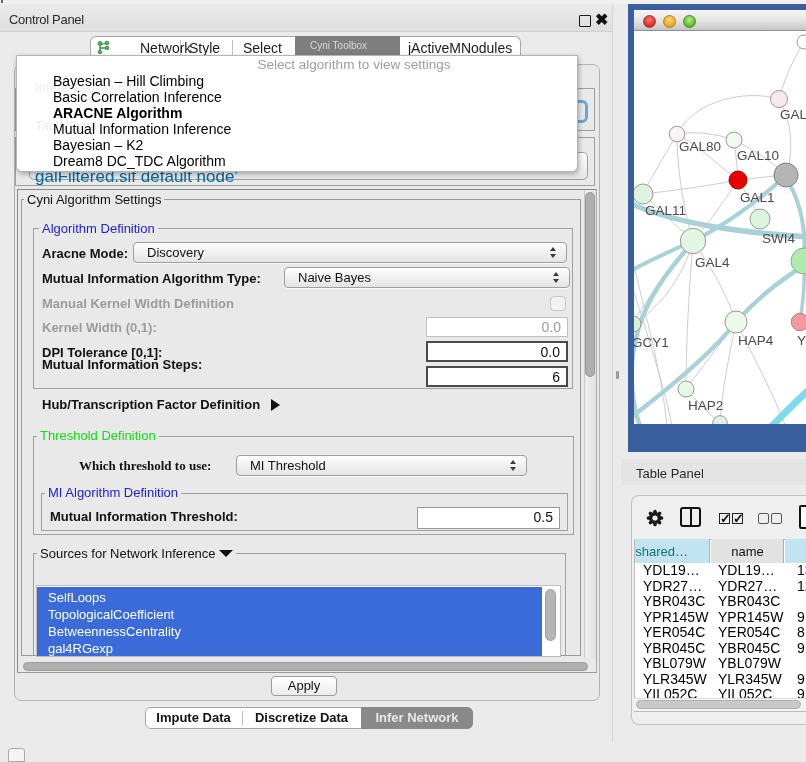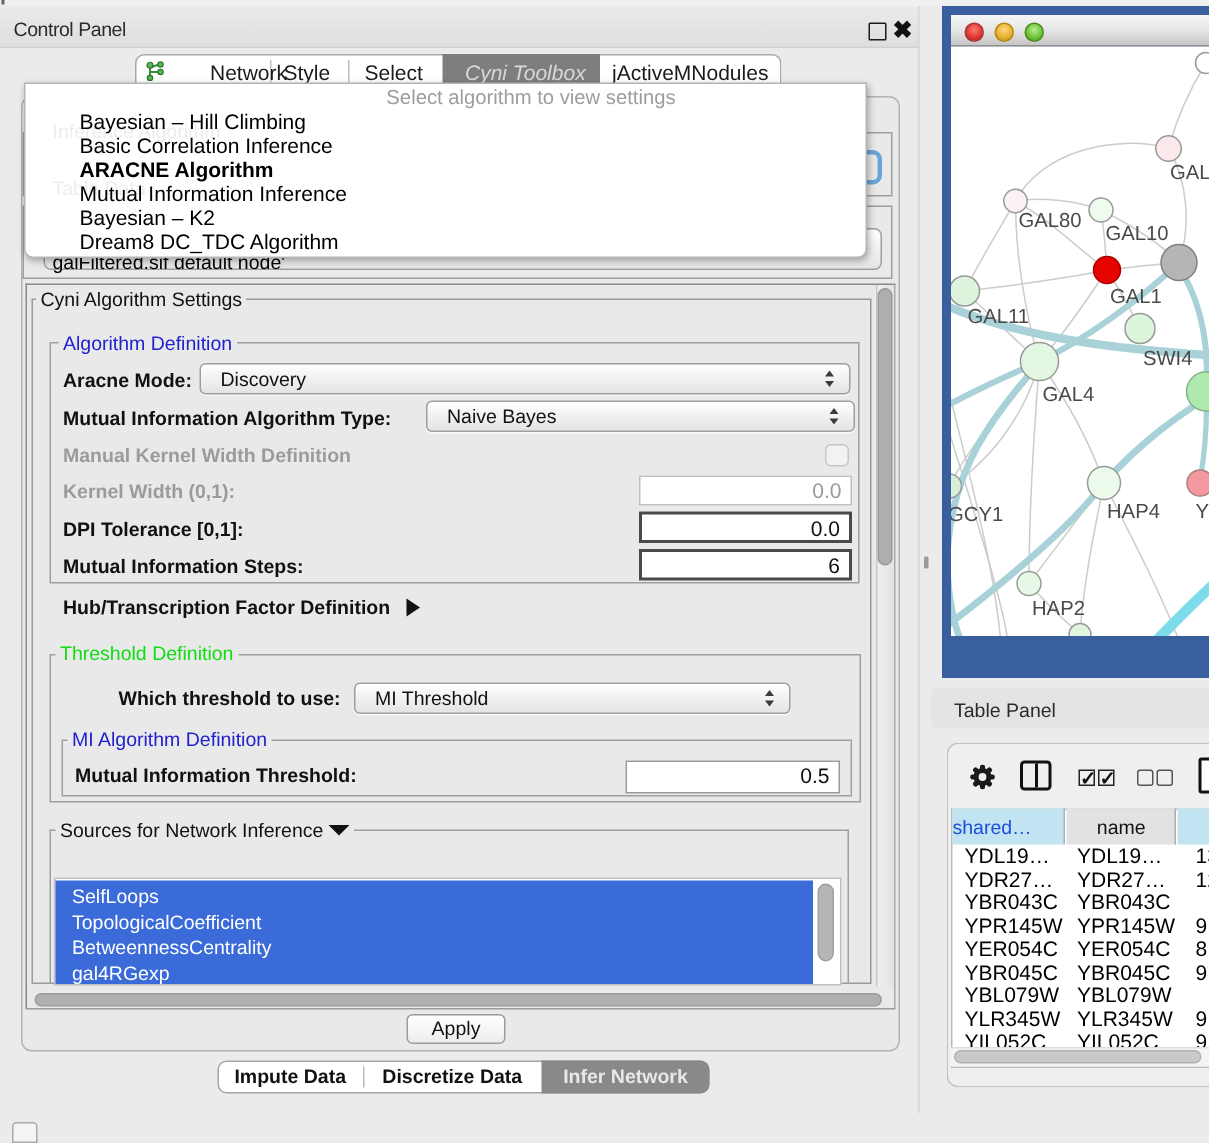--- a/index.html
+++ b/index.html
@@ -46,28 +46,28 @@
   <svg class="abs" style="left:97px;top:40px;" width="13" height="14" viewBox="0 0 13 14">
     <path d="M3 12 L3 5 M3 8 L9 8 M3 5 L9 3" stroke="#3a8a3a" stroke-width="1.3" fill="none"></path>
     <circle cx="3" cy="3.5" r="2" fill="#59b559" stroke="#2a7a2a" stroke-width="0.8"></circle>
     <circle cx="3" cy="12" r="1.8" fill="#59b559" stroke="#2a7a2a" stroke-width="0.8"></circle>
     <circle cx="10" cy="3" r="1.8" fill="#59b559" stroke="#2a7a2a" stroke-width="0.8"></circle>
     <circle cx="10" cy="8" r="1.8" fill="#59b559" stroke="#2a7a2a" stroke-width="0.8"></circle>
   </svg>
   <div class="abs" style="left:112px;top:40px;font-size:14px;color:#1a1a1a;margin-left:28px;">Network</div>
   <div class="abs" style="left:189px;top:40px;font-size:14px;color:#1a1a1a;">Style</div>
   <div class="abs" style="left:243px;top:40px;font-size:14px;color:#1a1a1a;">Select</div>
-  <div class="abs" style="left:310px;top:40px;font-size:14px;color:#d8d8d8;font-style:italic;">Cyni Toolbox</div>
+  <div class="abs" style="left:310px;top:40px;font-size:10px;color:#d8d8d8;">Cyni Toolbox</div>
   <div class="abs" style="left:408px;top:40px;font-size:14px;color:#1a1a1a;">jActiveMNodules</div>
 
   <div class="grp" style="left:15px;top:88px;width:580px;height:43px;"></div>
   <div class="grp" style="left:15px;top:137px;width:580px;height:49px;"></div>
   <div class="abs" style="left:555px;top:100px;width:33px;height:23px;border:3px solid #6aa5d8;border-radius:6px;background:#e8e8e8;"></div>
   <div class="abs" style="left:29px;top:152px;width:559px;height:28px;border:1px solid #9f9f9f;border-radius:5px;background:linear-gradient(#fff,#e4e4e4);"></div>
-  <div class="abs" style="left:35px;top:167px;font-size:13px;color:#000000;">galFiltered.sif default node'</div>
+  <div class="abs" style="left:35px;top:167px;font-size:17px;color:#0369a1;">galFiltered.sif default node'</div>
 
   <div class="abs" style="left:17px;top:189px;width:580px;height:1px;background:#8a8a8a;"></div>
   <div class="abs" style="left:17px;top:189px;width:1px;height:483px;background:#8a8a8a;"></div>
   <div class="abs" style="left:596px;top:189px;width:1px;height:483px;background:#aaa;"></div>
   <div class="abs" style="left:17px;top:672px;width:580px;height:1px;background:#9a9a9a;"></div>
 
   <div class="abs" style="left:584px;top:190px;width:12px;height:468px;background:linear-gradient(90deg,#efefef,#e2e2e2);border-left:1px solid #c9c9c9;"></div>
   <div class="abs" style="left:585px;top:192px;width:10px;height:185px;background:#aeaeae;border:1px solid #999;border-radius:6px;"></div>
 
   <div class="abs" style="left:23px;top:662px;width:565px;height:9px;background:#b0b0b0;border:1px solid #9c9c9c;border-radius:5px;"></div>
@@ -86,30 +86,30 @@
 
   <div class="lbl" style="left:42px;top:297px;color:#9b9b9b;">Manual Kernel Width Definition</div>
   <div class="abs" style="left:550px;top:296px;width:16px;height:15px;background:#f2f2f2;border:1px solid #c6c6c6;border-radius:4px;"></div>
 
   <div class="lbl" style="left:42px;top:321px;color:#9b9b9b;">Kernel Width (0,1):</div>
   <div class="field" style="left:426px;top:317px;width:142px;height:20px;color:#9b9b9b;border-color:#c0c0c0;">0.0</div>
 
   <div class="lbl" style="left:42px;top:346px;">DPI Tolerance [0,1]:</div>
   <div class="field" style="left:426px;top:341px;width:142px;height:21px;border:2px solid #4a4a4a;">0.0</div>
 
-  <div class="lbl" style="left:42px;top:371px;text-align:center;">Mutual Information Steps:</div>
+  <div class="lbl" style="left:42px;top:358px;text-align:center;">Mutual Information Steps:</div>
   <div class="field" style="left:426px;top:366px;width:142px;height:21px;border:2px solid #4a4a4a;">6</div>
 
   <div class="lbl" style="left:42px;top:398px;">Hub/Transcription Factor Definition</div>
   <div class="abs" style="left:271px;top:399px;width:0;height:0;border-top:6px solid transparent;border-bottom:6px solid transparent;border-left:9px solid #111;"></div>
 
   <div class="grp" style="left:33px;top:436px;width:541px;height:99px;"></div>
   <div class="grptitle" style="left:37px;top:429px;color:#10dd10;">Threshold Definition</div>
 
-  <div class="lbl" style="left:79px;top:459px;">Which threshold to use:</div>
+  <div class="lbl" style="left:79px;top:459px;font-family:Liberation Serif, serif;">Which threshold to use:</div>
   <div class="combo" style="left:236px;top:455px;width:291px;height:21px;">MI Threshold<span class="spin"></span></div>
 
   <div class="grp" style="left:41px;top:493px;width:527px;height:38px;"></div>
   <div class="grptitle" style="left:45px;top:486px;color:#2121cf;">MI Algorithm Definition</div>
 
   <div class="lbl" style="left:50px;top:510px;">Mutual Information Threshold:</div>
   <div class="field" style="left:417px;top:507px;width:143px;height:22px;">0.5</div>
 
   <div class="grp" style="left:33px;top:553px;width:533px;height:103px;border-bottom:none;"></div>
   <div class="grptitle" style="left:37px;top:547px;color:#111;">Sources for Network Inference <span style="display:inline-block;vertical-align:1px;width:0;height:0;border-left:7.5px solid transparent;border-right:7.5px solid transparent;border-top:7.5px solid #111;"></span></div>
@@ -234,21 +234,21 @@
   <div class="abs" style="left:719px;top:513px;width:11px;height:11px;border:1.3px solid #222;font-size:13px;line-height:9px;font-weight:bold;color:#111;text-align:center;">✓</div>
   <div class="abs" style="left:732px;top:513px;width:11px;height:11px;border:1.3px solid #222;font-size:13px;line-height:9px;font-weight:bold;color:#111;text-align:center;">✓</div>
   <div class="abs" style="left:758px;top:513px;width:11px;height:11px;border:1.3px solid #555;border-radius:2px;"></div>
   <div class="abs" style="left:771px;top:513px;width:11px;height:11px;border:1.3px solid #555;border-radius:2px;"></div>
   <div class="abs" style="left:799px;top:505px;width:10px;height:24px;border:2.2px solid #111;border-radius:2px 0 0 2px;background:#fff;"></div>
 
   <div class="abs" style="left:634px;top:539px;width:172px;height:173px;background:#fff;border:1px solid #bbb;border-right:none;"></div>
   <div class="abs" style="left:635px;top:539px;width:75px;height:24px;background:#c2e4f2;border-right:1px solid #9fb6bf;"></div>
   <div class="abs" style="left:711px;top:539px;width:73px;height:24px;background:#e2e2e2;border-right:1px solid #adadad;"></div>
   <div class="abs" style="left:785px;top:539px;width:21px;height:24px;background:#c2e4f2;"></div>
-  <div class="abs" style="left:635px;top:544px;width:53px;text-align:left;font-size:13px;color:#1d4ed8;">shared…</div>
+  <div class="abs" style="left:635px;top:544px;width:53px;text-align:right;font-size:13px;color:#0f766e;">shared…</div>
   <div class="abs" style="left:711px;top:544px;width:73px;text-align:center;font-size:13px;color:#111;">name</div>
   <div class="abs" style="left:643px;top:563px;font-size:14px;line-height:15.55px;color:#000;">YDL19…<br>YDR27…<br>YBR043C<br>YPR145W<br>YER054C<br>YBR045C<br>YBL079W<br>YLR345W<br>YIL052C</div>
   <div class="abs" style="left:718px;top:563px;font-size:14px;line-height:15.55px;color:#000;">YDL19…<br>YDR27…<br>YBR043C<br>YPR145W<br>YER054C<br>YBR045C<br>YBL079W<br>YLR345W<br>YIL052C</div>
   <div class="abs" style="left:797px;top:563px;font-size:14px;line-height:15.55px;color:#000;">13<br>12<br><br>9.<br>8.<br>9.<br><br>9.<br>9.</div>
 
   <div class="abs" style="left:634px;top:698px;width:172px;height:13px;background:#f4f4f4;border-top:1px solid #ddd;"></div>
   <div class="abs" style="left:636px;top:700px;width:165px;height:9px;background:#c9c9c9;border:1px solid #b0b0b0;border-radius:5px;"></div>
 
 </div>
 

